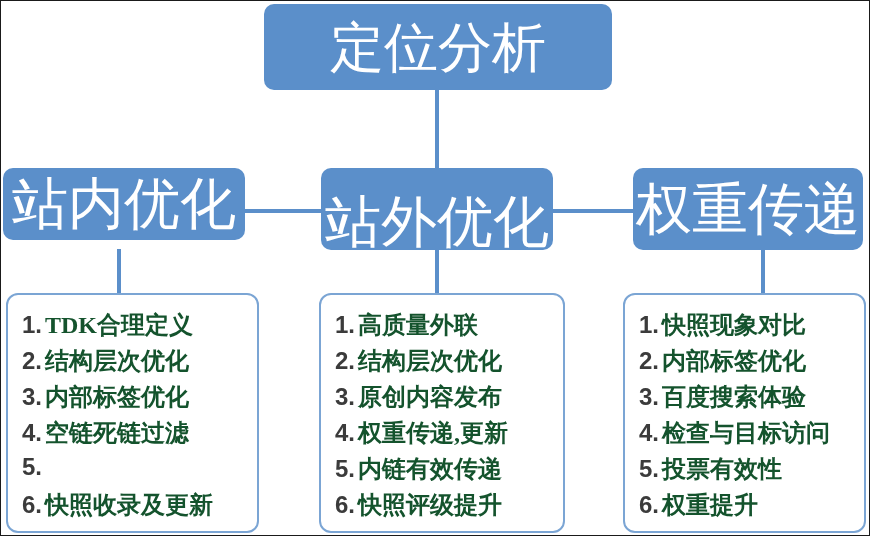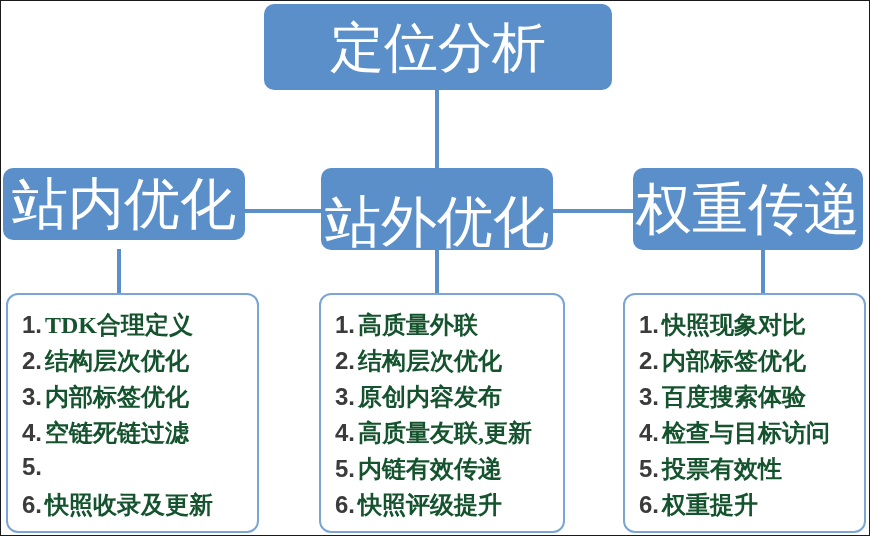--- a/index.html
+++ b/index.html
@@ -148,21 +148,21 @@
       <li class="list-item">
         <span class="item-num">2.</span>
         <span class="item-text">结构层次优化</span>
       </li>
       <li class="list-item">
         <span class="item-num">3.</span>
         <span class="item-text">原创内容发布</span>
       </li>
       <li class="list-item">
         <span class="item-num">4.</span>
-        <span class="item-text">高质量友联,更新</span>
+        <span class="item-text">权重传递,更新</span>
       </li>
       <li class="list-item">
         <span class="item-num">5.</span>
         <span class="item-text">内链有效传递</span>
       </li>
       <li class="list-item">
         <span class="item-num">6.</span>
         <span class="item-text">快照评级提升</span>
       </li>
     </ul>

